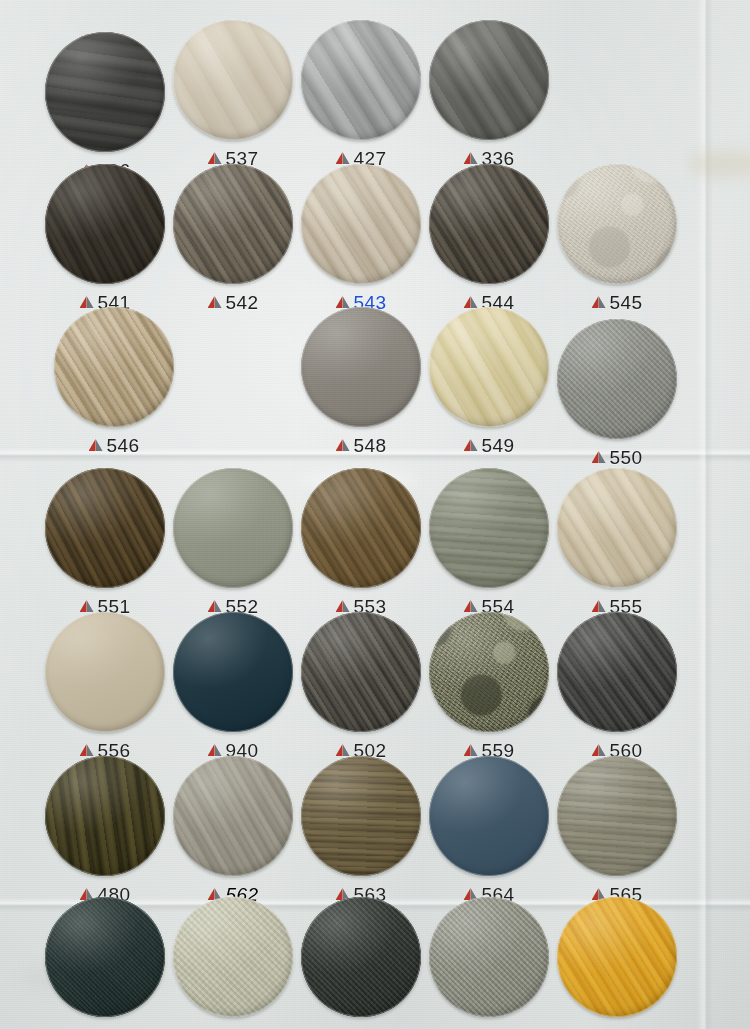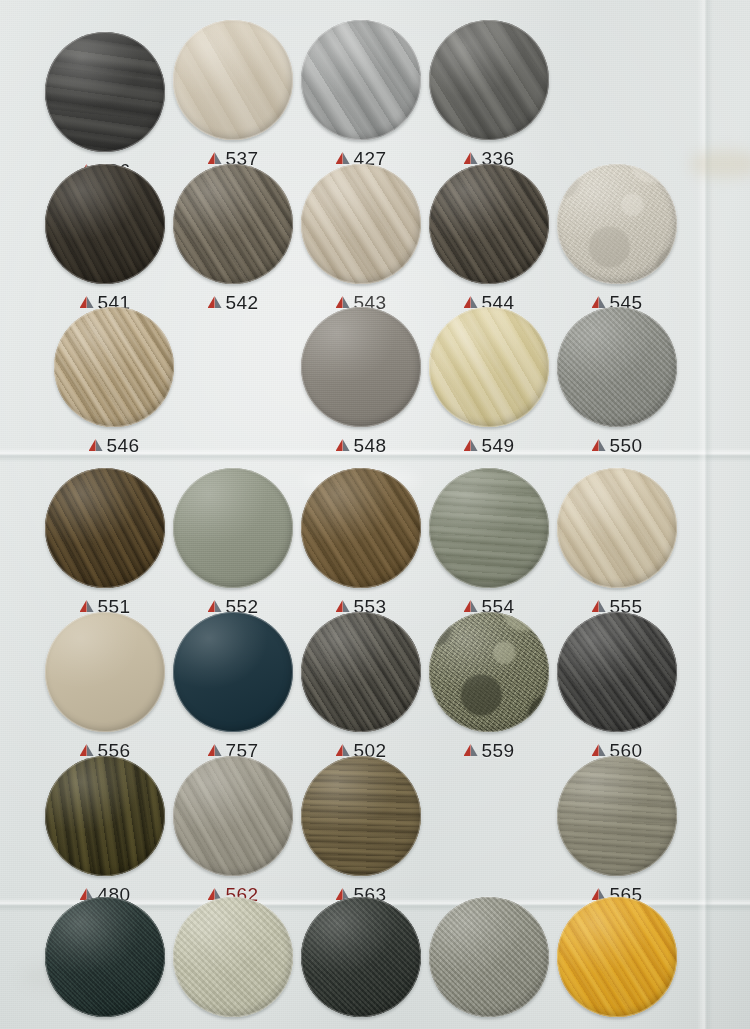--- a/index.html
+++ b/index.html
@@ -292,21 +292,21 @@
             <div class="grain" style="background-image: repeating-linear-gradient(58deg, rgba(171, 157, 131, 0.49) 0px, transparent 4.5px, rgba(228, 219, 201, 0.31) 8px, transparent 12px), repeating-linear-gradient(59.5deg, transparent 0px, rgba(228, 219, 201, 0.48) 8.5px, transparent 17px, rgba(171, 157, 131, 0.34) 23px, transparent 31px), repeating-linear-gradient(56deg, rgba(171, 157, 131, 0.34) 0px, transparent 15.5px, transparent 37.5px);"></div>
             <div class="sheen"></div>
             <div class="rim"></div>
           </div>
         </div>
         <div class="label">
           <span class="tri">
             <span class="half-l" style="background: rgb(183, 54, 43);"></span>
             <span class="half-r" style="background: rgb(110, 116, 124);"></span>
           </span>
-          <span class="num" style="color: #404040;">543</span>
+          <span class="num" style="color: #1d4ed8;">543</span>
         </div>
       </div>
       <div class="cell" style="left: 425px; top: 164px;">
         <div class="disc-wrap">
           <div class="disc">
             <div class="base" style="background: rgb(73, 67, 56);"></div>
             <div class="grain" style="background-image: repeating-linear-gradient(58deg, rgba(35, 32, 26, 0.6) 0px, transparent 2.7px, rgba(109, 101, 86, 0.38) 4.8px, transparent 7.2px), repeating-linear-gradient(59.5deg, transparent 0px, rgba(109, 101, 86, 0.58) 5.1px, transparent 10.2px, rgba(35, 32, 26, 0.42) 13.8px, transparent 18.6px), repeating-linear-gradient(56deg, rgba(35, 32, 26, 0.42) 0px, transparent 9.3px, transparent 22.5px);"></div>
             <div class="sheen"></div>
             <div class="rim"></div>
           </div>
@@ -380,21 +380,21 @@
           </div>
         </div>
         <div class="label">
           <span class="tri">
             <span class="half-l" style="background: rgb(183, 54, 43);"></span>
             <span class="half-r" style="background: rgb(110, 116, 124);"></span>
           </span>
           <span class="num" style="color: rgb(29, 31, 33);">549</span>
         </div>
       </div>
-      <div class="cell" style="left: 553px; top: 307px;">
+      <div class="cell" style="left: 553px; top: 319px;">
         <div class="disc-wrap">
           <div class="disc">
             <div class="base" style="background: rgb(144, 146, 140);"></div>
             <div class="grain" style="background-image: repeating-linear-gradient(45deg, rgba(118, 120, 111, 0.46) 0px, rgba(118, 120, 111, 0.46) 2px, rgba(170, 172, 165, 0.4) 2px, rgba(170, 172, 165, 0.4) 4px), repeating-linear-gradient(135deg, rgba(118, 120, 111, 0.46) 0px, rgba(118, 120, 111, 0.46) 2px, transparent 2px, transparent 4.2px), repeating-linear-gradient(83deg, rgba(170, 172, 165, 0.4) 0px, rgba(170, 172, 165, 0.4) 1px, transparent 1px, transparent 7.2px);"></div>
             <div class="sheen"></div>
             <div class="rim"></div>
           </div>
         </div>
         <div class="label">
           <span class="tri">
@@ -513,21 +513,21 @@
             <div class="grain"></div>
             <div class="sheen"></div>
             <div class="rim"></div>
           </div>
         </div>
         <div class="label">
           <span class="tri">
             <span class="half-l" style="background: rgb(183, 54, 43);"></span>
             <span class="half-r" style="background: rgb(110, 116, 124);"></span>
           </span>
-          <span class="num" style="color: rgb(29, 31, 33);">757</span>
+          <span class="num" style="color: rgb(29, 31, 33);">940</span>
         </div>
       </div>
       <div class="cell" style="left: 297px; top: 612px;">
         <div class="disc-wrap">
           <div class="disc">
             <div class="base" style="background: rgb(74, 72, 64);"></div>
             <div class="grain" style="background-image: repeating-linear-gradient(58deg, rgba(35, 34, 29, 0.627) 0px, transparent 2.25px, rgba(106, 103, 92, 0.396) 4px, transparent 6px), repeating-linear-gradient(59.5deg, transparent 0px, rgba(106, 103, 92, 0.604) 4.25px, transparent 8.5px, rgba(35, 34, 29, 0.44) 11.5px, transparent 15.5px), repeating-linear-gradient(56deg, rgba(35, 34, 29, 0.44) 0px, transparent 7.75px, transparent 18.75px);"></div>
             <div class="sheen"></div>
             <div class="rim"></div>
           </div>
@@ -598,40 +598,57 @@
             <div class="grain" style="background-image: repeating-linear-gradient(60deg, rgba(123, 119, 105, 0.435) 0px, transparent 2.7px, rgba(182, 178, 163, 0.275) 4.8px, transparent 7.2px), repeating-linear-gradient(61.5deg, transparent 0px, rgba(182, 178, 163, 0.43) 5.1px, transparent 10.2px, rgba(123, 119, 105, 0.3) 13.8px, transparent 18.6px), repeating-linear-gradient(58deg, rgba(123, 119, 105, 0.3) 0px, transparent 9.3px, transparent 22.5px);"></div>
             <div class="sheen"></div>
             <div class="rim"></div>
           </div>
         </div>
         <div class="label">
           <span class="tri">
             <span class="half-l" style="background: rgb(183, 54, 43);"></span>
             <span class="half-r" style="background: rgb(110, 116, 124);"></span>
           </span>
-          <span class="num" style="color: #7f1d1d;">562</span>
+          <span class="num" style="color: #000000; font-style: italic;">562</span>
         </div>
       </div>
       <div class="cell" style="left: 297px; top: 756px;">
         <div class="disc-wrap">
           <div class="disc">
             <div class="base" style="background: rgb(106, 92, 60);"></div>
             <div class="grain" style="background-image: repeating-linear-gradient(2deg, rgba(65, 55, 33, 0.545) 0px, transparent 2.25px, rgba(134, 118, 79, 0.345) 4px, transparent 6px), repeating-linear-gradient(3.5deg, transparent 0px, rgba(134, 118, 79, 0.53) 4.25px, transparent 8.5px, rgba(65, 55, 33, 0.38) 11.5px, transparent 15.5px), repeating-linear-gradient(0deg, rgba(65, 55, 33, 0.38) 0px, transparent 7.75px, transparent 18.75px);"></div>
             <div class="sheen"></div>
             <div class="rim"></div>
           </div>
         </div>
         <div class="label">
           <span class="tri">
             <span class="half-l" style="background: rgb(183, 54, 43);"></span>
             <span class="half-r" style="background: rgb(110, 116, 124);"></span>
           </span>
           <span class="num" style="color: rgb(29, 31, 33);">563</span>
         </div>
       </div>
+      <div class="cell" style="left: 425px; top: 756px;">
+        <div class="disc-wrap">
+          <div class="disc">
+            <div class="base" style="background: rgb(58, 83, 102);"></div>
+            <div class="grain"></div>
+            <div class="sheen"></div>
+            <div class="rim"></div>
+          </div>
+        </div>
+        <div class="label">
+          <span class="tri">
+            <span class="half-l" style="background: rgb(183, 54, 43);"></span>
+            <span class="half-r" style="background: rgb(110, 116, 124);"></span>
+          </span>
+          <span class="num" style="color: rgb(29, 31, 33);">564</span>
+        </div>
+      </div>
       <div class="cell" style="left: 553px; top: 756px;">
         <div class="disc-wrap">
           <div class="disc">
             <div class="base" style="background: rgb(139, 136, 116);"></div>
             <div class="grain" style="background-image: repeating-linear-gradient(4deg, rgba(106, 103, 87, 0.463) 0px, transparent 2.25px, rgba(166, 163, 142, 0.29) 4px, transparent 6px), repeating-linear-gradient(5.5deg, transparent 0px, rgba(166, 163, 142, 0.455) 4.25px, transparent 8.5px, rgba(106, 103, 87, 0.32) 11.5px, transparent 15.5px), repeating-linear-gradient(2deg, rgba(106, 103, 87, 0.32) 0px, transparent 7.75px, transparent 18.75px);"></div>
             <div class="sheen"></div>
             <div class="rim"></div>
           </div>
         </div>
         <div class="label">

